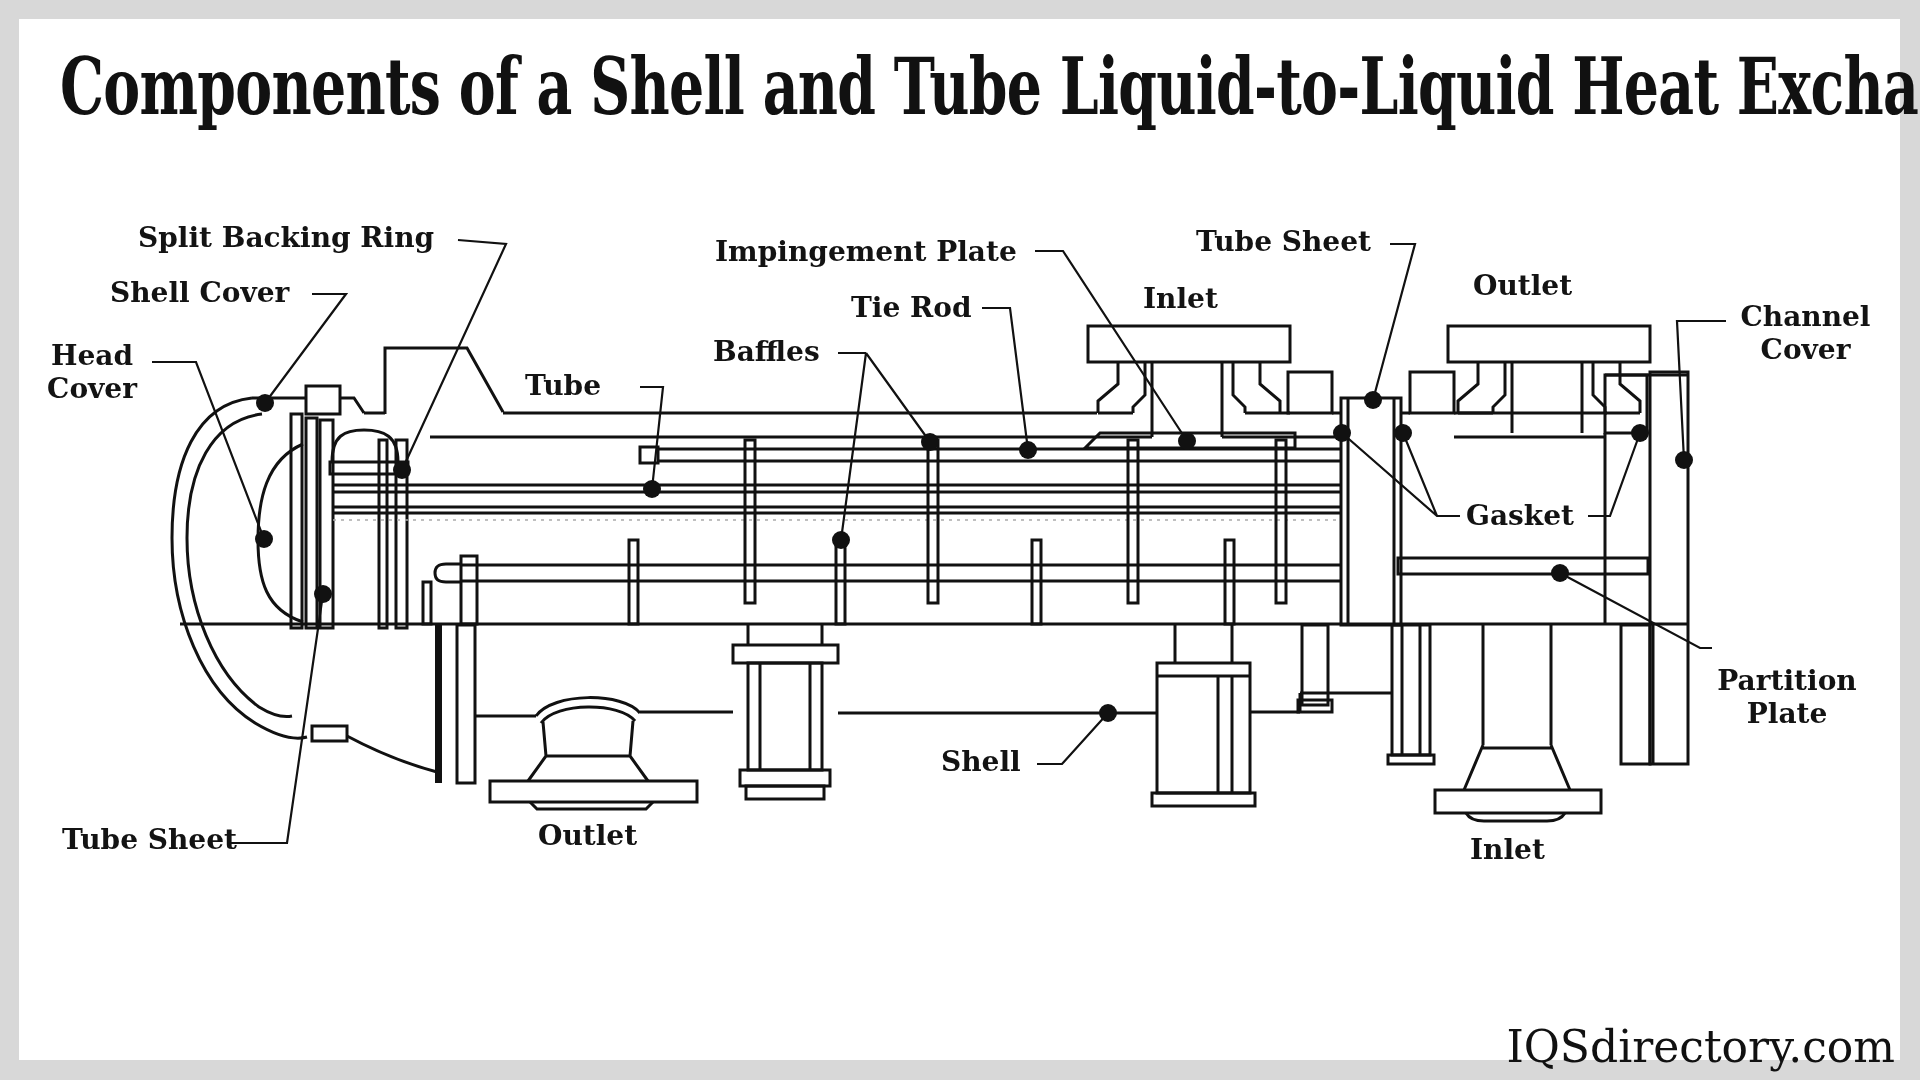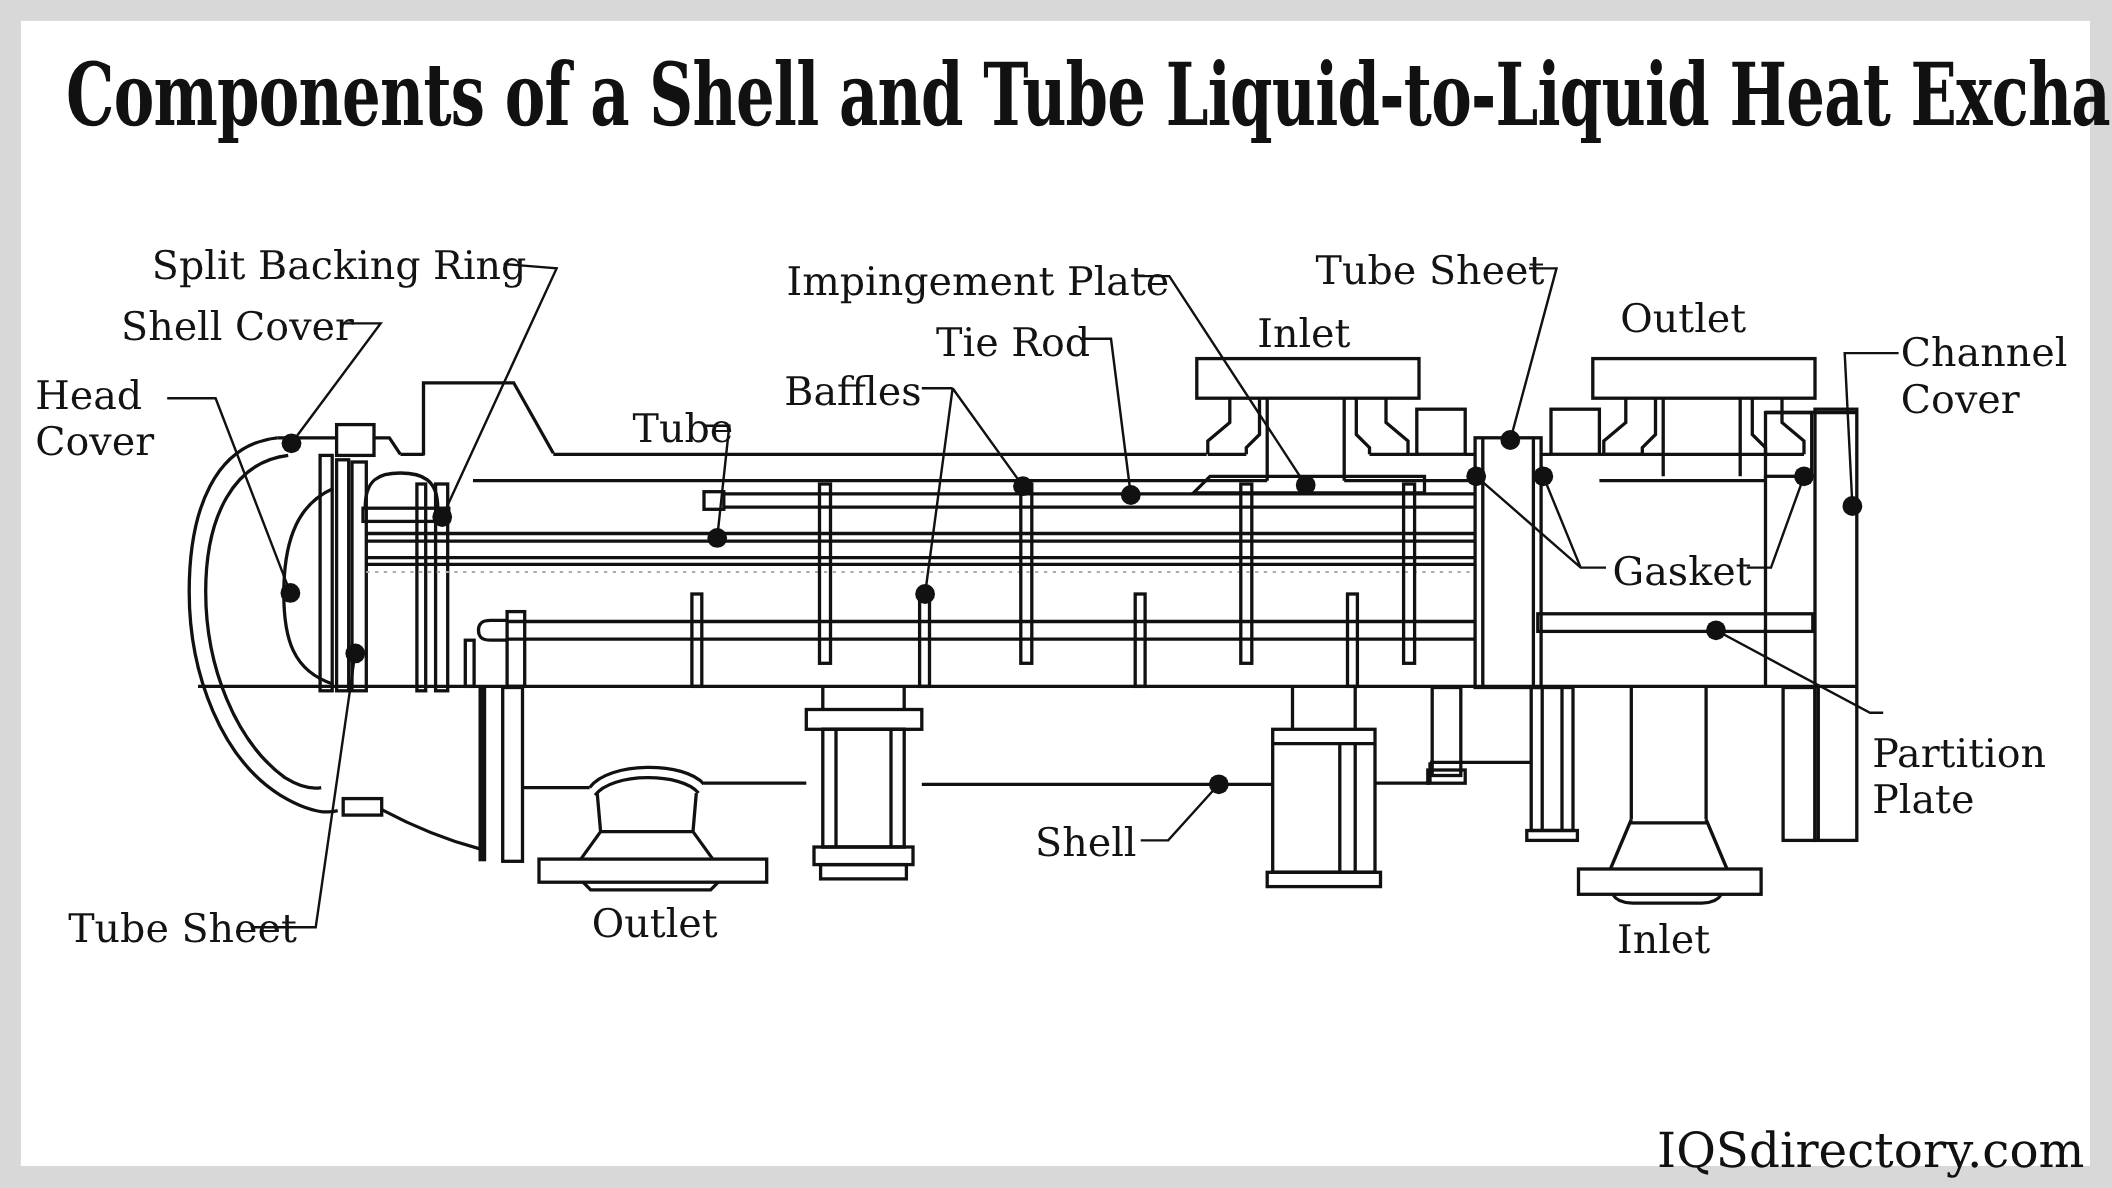--- a/index.html
+++ b/index.html
@@ -1,21 +1,21 @@
 <!DOCTYPE html>
 <html><head>
 <meta charset="utf-8">
 <style>
   html,body{margin:0;padding:0;width:1920px;height:1080px;overflow:hidden;}
   body{background:#d8d8d8;font-family:"DejaVu Serif","Liberation Serif",serif;}
   .canvas{position:absolute;left:19px;top:19px;width:1881px;height:1041px;background:#ffffff;}
   .title{position:absolute;left:60px;top:40px;white-space:nowrap;color:#111;}
   .title span{display:inline-block;font-size:79px;font-weight:bold;letter-spacing:-1px;transform:scaleX(.70);transform-origin:left center;}
-  .lbl{position:absolute;font-size:36px;color:#131313;white-space:nowrap;line-height:1.17;}
-  .lbl.c{white-space:normal;text-align:left;}
+  .lbl{position:absolute;font-size:28px;color:#131313;white-space:nowrap;line-height:1.17;font-weight:bold;}
+  .lbl.c{white-space:normal;text-align:center;}
   .watermark{position:absolute;right:25px;top:1021px;font-size:44px;color:#111;}
   svg{position:absolute;left:0;top:0;}
   .ln{stroke:#111;stroke-width:3;fill:none;stroke-linejoin:miter;stroke-linecap:butt;}
   .thin{stroke:#111;stroke-width:2.2;fill:none;}
   .dot{fill:#111;stroke:none;}
 </style>
 </head>
 <body>
 
 <div class="canvas"></div>
@@ -178,21 +178,21 @@
     <circle class="dot" cx="1640" cy="433" r="9"></circle>
     <circle class="dot" cx="1560" cy="573" r="9"></circle>
     <circle class="dot" cx="1108" cy="713" r="9"></circle>
   </g>
 </svg>
 
 <div class="lbl" style="left:138px;top:222px;">Split Backing Ring</div>
 <div class="lbl" style="left:110px;top:277px;text-align:center;">Shell Cover</div>
 <div class="lbl c" style="left:32px;top:340px;width:120px;">Head Cover</div>
 <div class="lbl" style="left:62px;top:824px;">Tube Sheet</div>
-<div class="lbl" style="left:575px;top:370px;">Tube</div>
+<div class="lbl" style="left:525px;top:370px;">Tube</div>
 <div class="lbl" style="left:713px;top:336px;">Baffles</div>
 <div class="lbl" style="left:851px;top:292px;">Tie Rod</div>
 <div class="lbl" style="left:697px;top:236px;margin-left:18px;">Impingement Plate</div>
 <div class="lbl" style="left:1143px;top:283px;">Inlet</div>
 <div class="lbl" style="left:1196px;top:226px;">Tube Sheet</div>
 <div class="lbl" style="left:1473px;top:270px;">Outlet</div>
 <div class="lbl c" style="left:1728px;top:301px;width:155px;">Channel Cover</div>
 <div class="lbl" style="left:1466px;top:500px;">Gasket</div>
 <div class="lbl c" style="left:1702px;top:633px;width:170px;margin-top:32px;">Partition Plate</div>
 <div class="lbl" style="left:941px;top:746px;">Shell</div>

